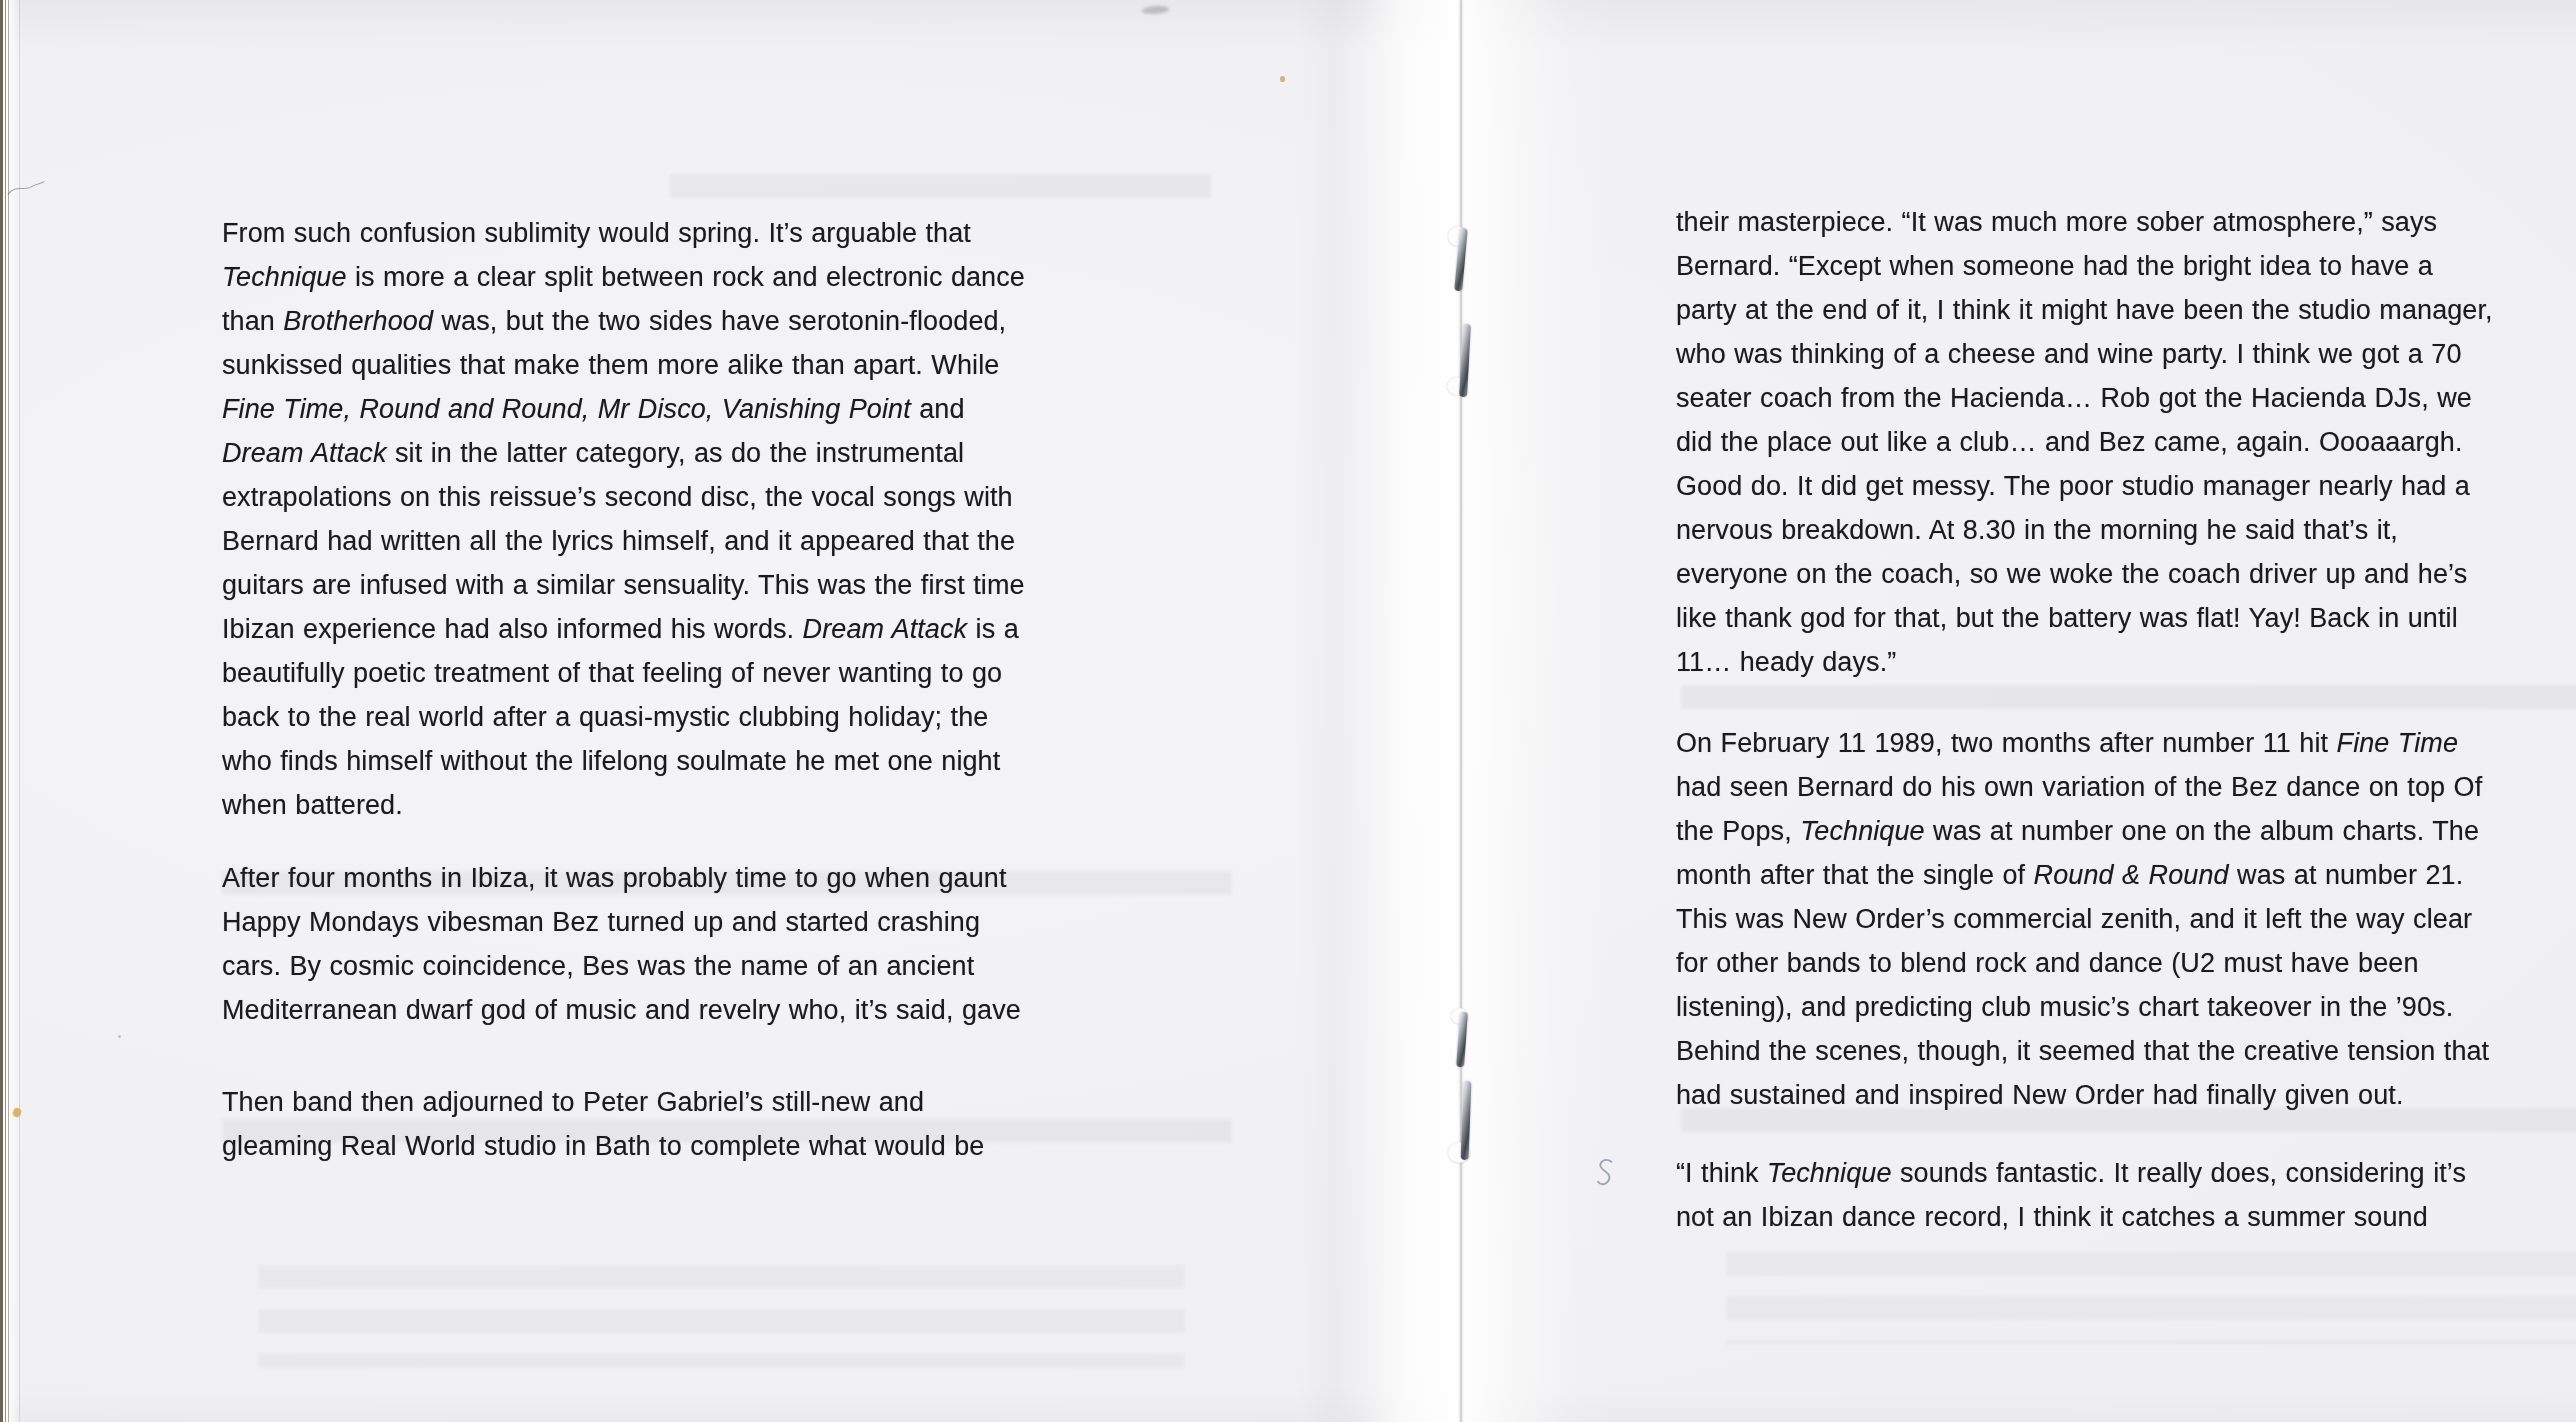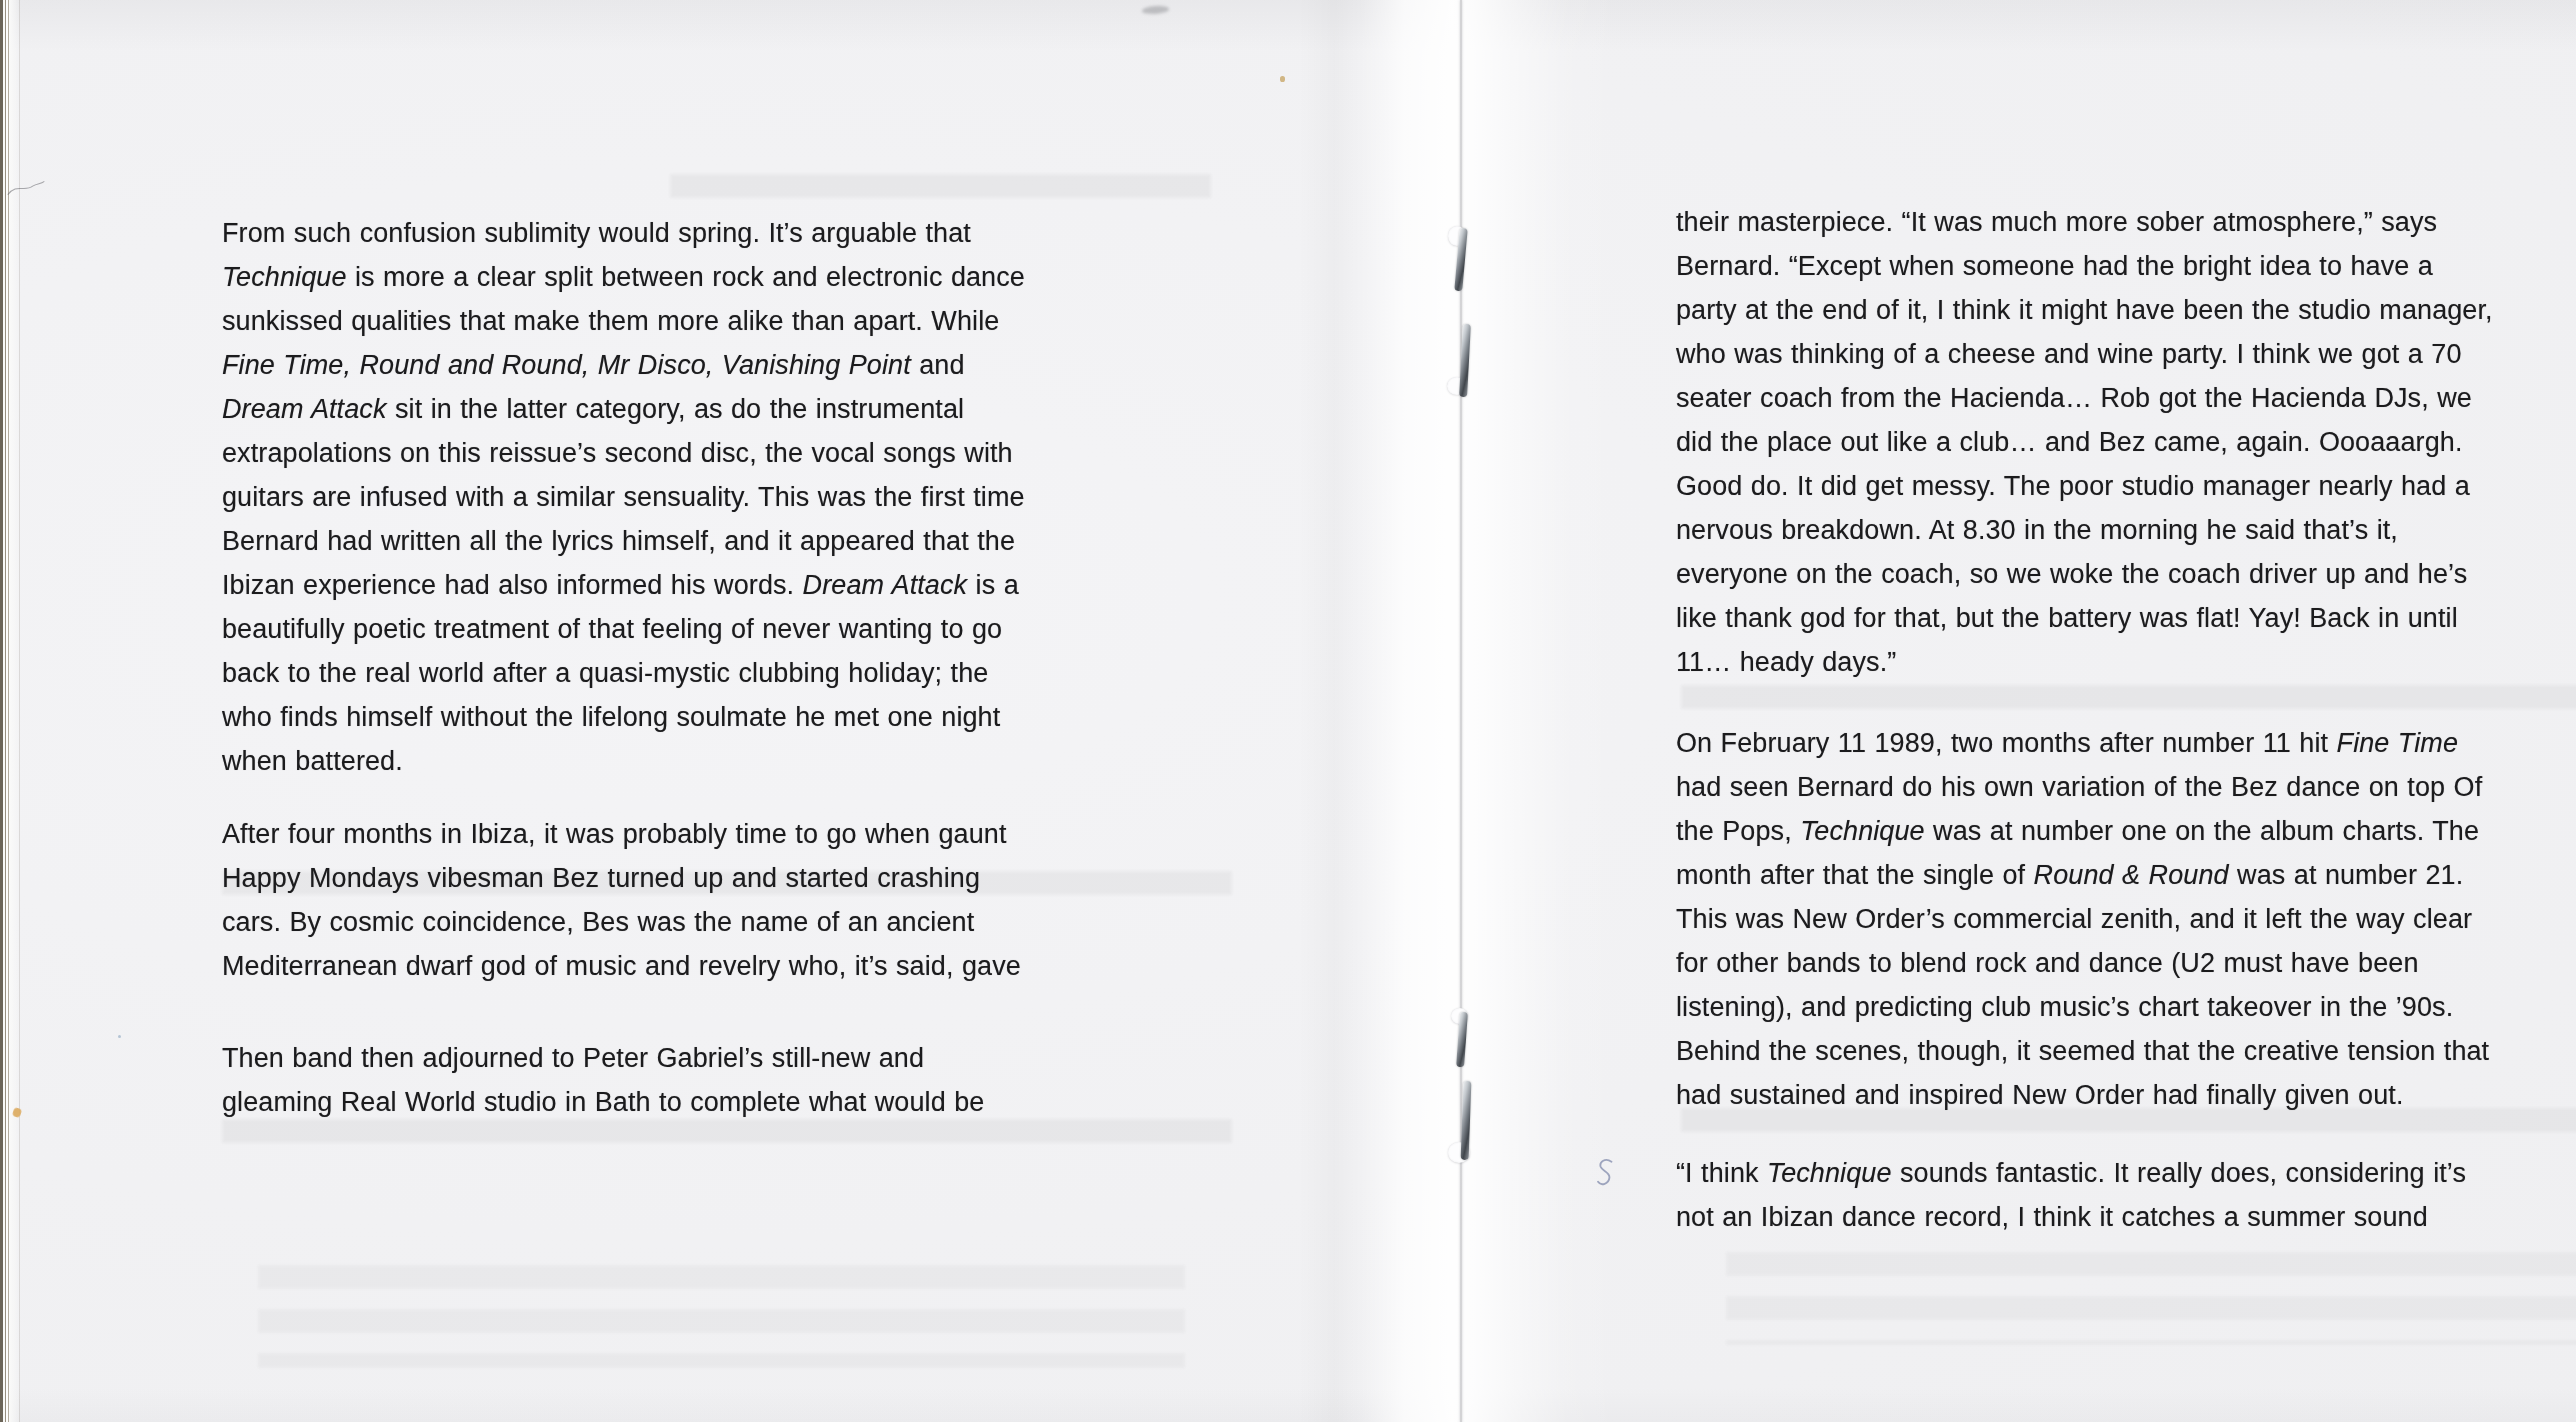--- a/index.html
+++ b/index.html
@@ -118,26 +118,27 @@
 <div class="ghost" style="left:222px;top:1119px;width:1010px;height:36px;"></div>
 <div class="ghost" style="left:258px;top:1265px;width:927px;height:103px;opacity:0.035;"></div>
 <div class="ghost" style="left:1681px;top:685px;width:1020px;height:31px;"></div>
 <div class="ghost" style="left:1681px;top:1108px;width:1020px;height:31px;"></div>
 <div class="ghost" style="left:1726px;top:1252px;width:876px;height:93px;opacity:0.035;"></div>
 
 <div class="page-text left">
     <div class="para">
       <div class="line"><span>From such confusion sublimity would spring. It’s arguable that</span></div>
       <div class="line"><em>Technique</em><span> is more a clear split between rock and electronic dance</span></div>
+      <div class="line"><span>than </span><em>Brotherhood</em><span> was, but the two sides have serotonin-flooded,</span></div>
       <div class="line"><span>sunkissed qualities that make them more alike than apart. While</span></div>
       <div class="line"><em>Fine Time, Round and Round, Mr Disco, Vanishing Point</em><span> and</span></div>
       <div class="line"><em>Dream Attack</em><span> sit in the latter category, as do the instrumental</span></div>
       <div class="line"><span>extrapolations on this reissue’s second disc, the vocal songs with</span></div>
+      <div class="line"><span>Bernard had written all the lyrics himself, and it appeared that the</span></div>
       <div class="line"><span>guitars are infused with a similar sensuality. This was the first time</span></div>
-      <div class="line"><span>Bernard had written all the lyrics himself, and it appeared that the</span></div>
       <div class="line"><span>Ibizan experience had also informed his words. </span><em>Dream Attack</em><span> is a</span></div>
       <div class="line"><span>beautifully poetic treatment of that feeling of never wanting to go</span></div>
       <div class="line"><span>back to the real world after a quasi-mystic clubbing holiday; the</span></div>
       <div class="line"><span>who finds himself without the lifelong soulmate he met one night</span></div>
       <div class="line"><span>when battered.</span></div>
     </div>
     <div class="para">
       <div class="line"><span>After four months in Ibiza, it was probably time to go when gaunt</span></div>
       <div class="line"><span>Happy Mondays vibesman Bez turned up and started crashing</span></div>
       <div class="line"><span>cars. By cosmic coincidence, Bes was the name of an ancient</span></div>

